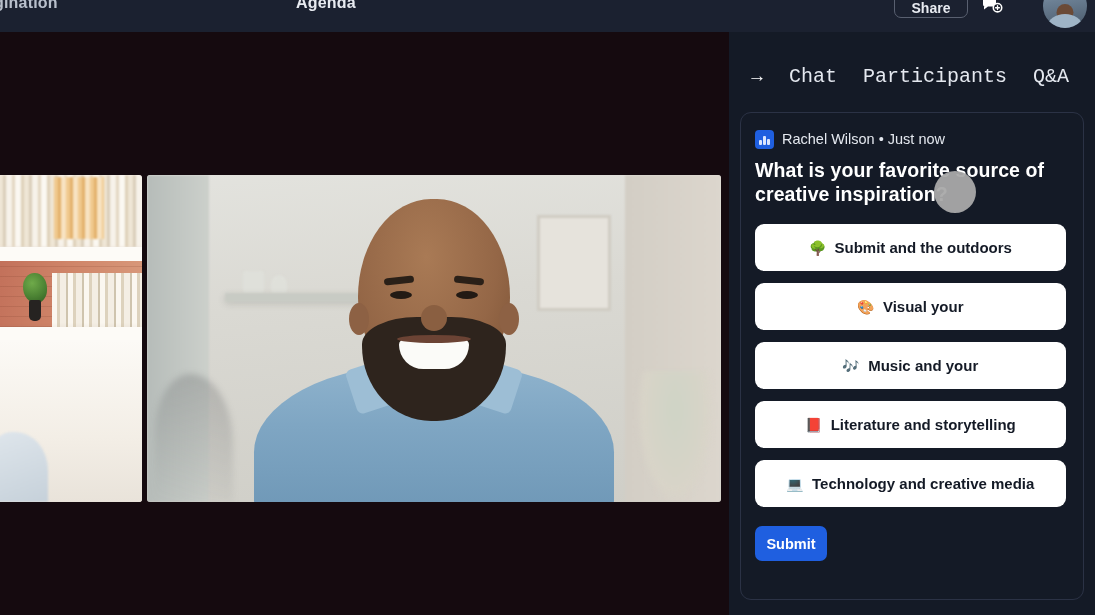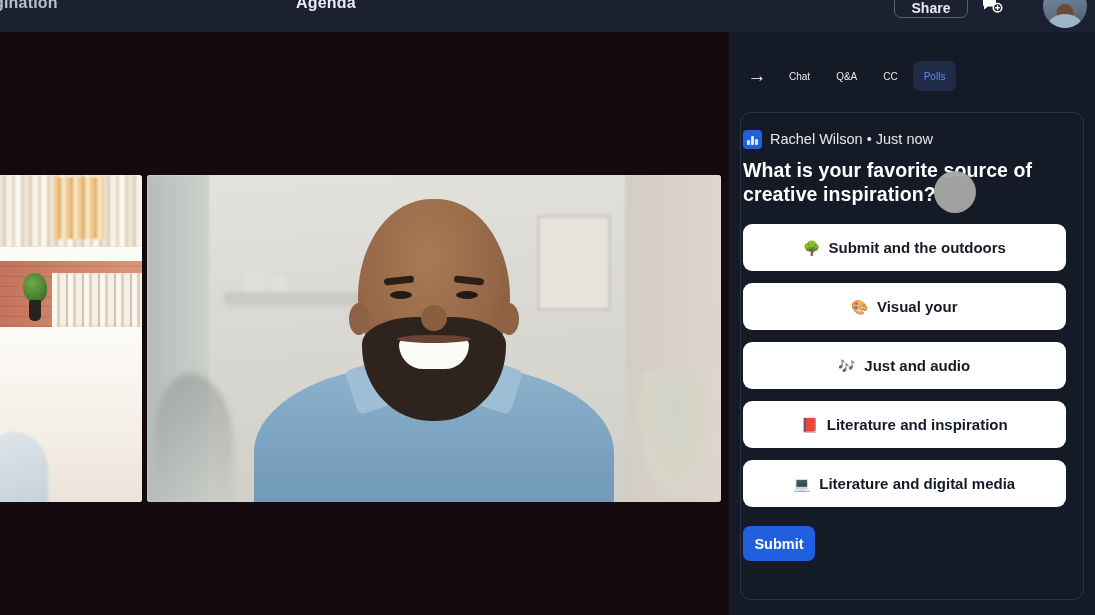--- a/index.html
+++ b/index.html
@@ -431,41 +431,42 @@
     cursor: pointer;
     flex: none;
   }
   .tab {
     height: 30px;
     padding: 0 11px;
     display: flex;
     align-items: center;
     border-radius: 7px;
     color: #e4e8ef;
-    font-size: 10px;
+    font-size: 20px;
     font-weight: 400;
     white-space: nowrap;
     cursor: pointer;
+    font-family: Liberation Mono, monospace;
   }
   .tab.active {
     background: #1f2b47;
     color: #5b8bff;
     font-weight: 400;
   }
 
   .poll-card {
     position: absolute;
     left: 11px;
     top: 80px;
     width: 344px;
     height: 488px;
     border: 1px solid #2b3245;
     border-radius: 11px;
     box-sizing: border-box;
-    padding: 16px 17px 0 2px;
+    padding: 16px 17px 0 14px;
   }
   .poll-author-row {
     display: flex;
     align-items: center;
     gap: 8px;
     height: 20px;
   }
   .poll-avatar {
     width: 19px; height: 19px;
     border-radius: 4px;
@@ -607,20 +608,21 @@
       </div>
     </div>
   </div>
 </div>
 
 <div class="panel">
 
   <div class="tabbar">
     <div class="tab-arrow">→</div>
     <div class="tab">Chat</div>
+    <div class="tab">Participants</div>
     <div class="tab">Q&amp;A</div>
     <div class="tab">CC</div>
     <div class="tab active">Polls</div>
   </div>
 
   <div class="poll-card">
 
     <div class="poll-author-row">
       <span class="poll-avatar">
         <i></i>
@@ -636,29 +638,29 @@
       <div class="option">
         <span class="emoji">🌳</span>
         <span>Submit and the outdoors</span>
       </div>
       <div class="option">
         <span class="emoji">🎨</span>
         <span>Visual your</span>
       </div>
       <div class="option">
         <span class="emoji">🎶</span>
-        <span>Just and audio</span>
+        <span>Music and your</span>
       </div>
       <div class="option">
         <span class="emoji">📕</span>
-        <span>Literature and inspiration</span>
+        <span>Literature and storytelling</span>
       </div>
       <div class="option">
         <span class="emoji">💻</span>
-        <span>Literature and digital media</span>
+        <span>Technology and creative media</span>
       </div>
     </div>
 
     <button class="submit-btn">Submit</button>
   </div>
 </div>
 
 <div class="cursor-dot"></div>
 
 </body></html>

